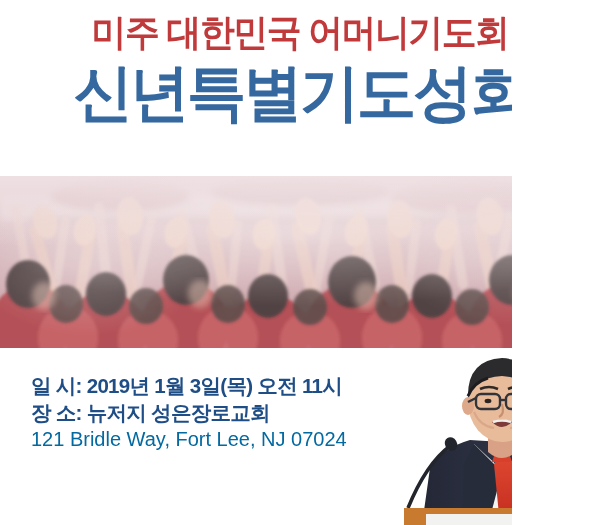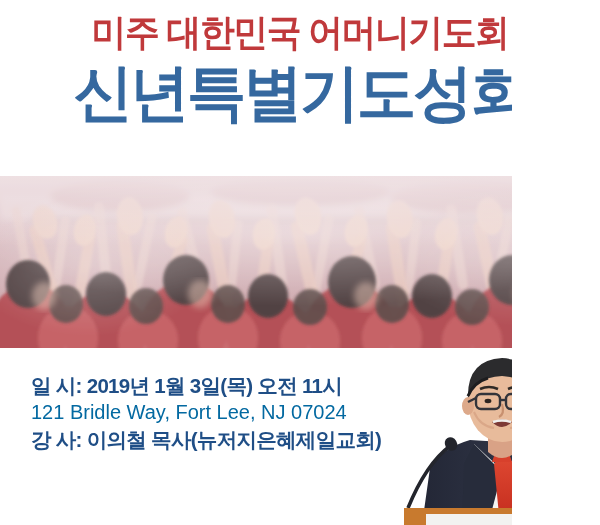--- a/index.html
+++ b/index.html
@@ -237,22 +237,22 @@
       <rect x="0" y="0" width="600" height="70" fill="url(#hazeTop)"></rect>
       <ellipse cx="300" cy="60" rx="320" ry="70" fill="url(#glow1)" opacity="0.45"></ellipse>
       <ellipse cx="90" cy="90" rx="120" ry="70" fill="url(#glow1)" opacity="0.3"></ellipse>
       <ellipse cx="520" cy="80" rx="130" ry="70" fill="url(#glow1)" opacity="0.3"></ellipse>
       <rect x="0" y="0" width="600" height="172" fill="#f1dde0" opacity="0.2"></rect>
     </svg>
   </div>
 
   <div class="info-block">
     <div class="info-line">일 시: 2019년 1월 3일(목) 오전 11시</div>
+    <div class="info-line">장 소: 뉴저지 성은장로교회</div>
     <div class="info-line light">121 Bridle Way, Fort Lee, NJ 07024</div>
-    <div class="info-line">강 사: 이의철 목사(뉴저지은혜제일교회)</div>
   </div>
 
   <div class="portrait">
     <svg class="portrait-svg" viewBox="0 0 196 173" preserveAspectRatio="none">
       <defs>
         <linearGradient id="suitG" x1="0" y1="0" x2="1" y2="0">
           <stop offset="0%" stop-color="#232736"></stop>
           <stop offset="50%" stop-color="#2e3344"></stop>
           <stop offset="100%" stop-color="#1e222f"></stop>
         </linearGradient>

